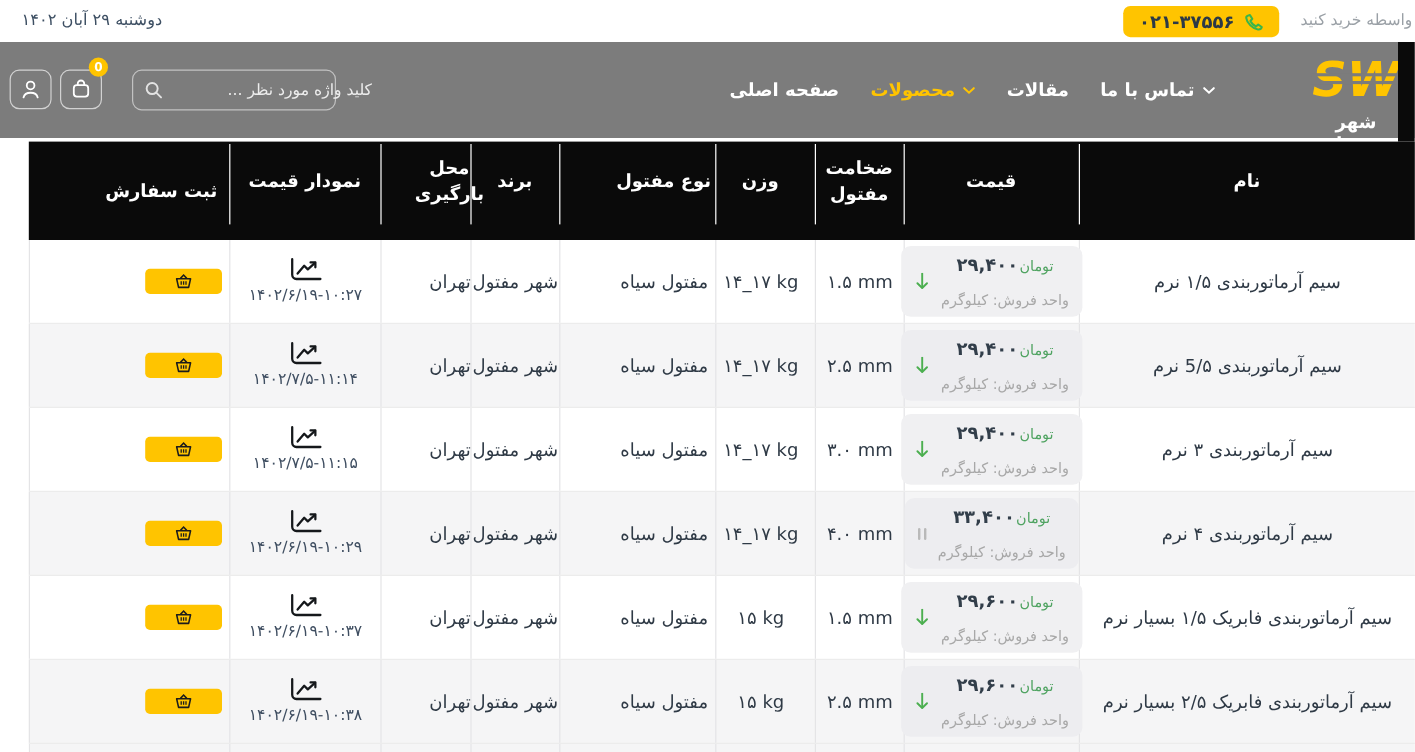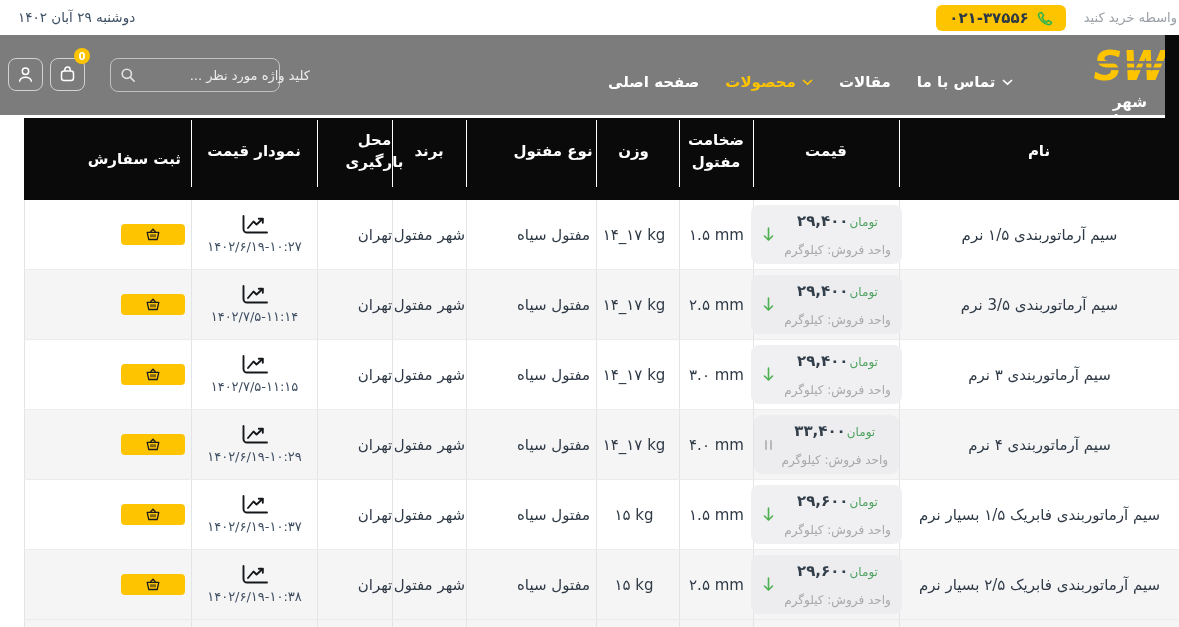--- a/index.html
+++ b/index.html
@@ -22,21 +22,21 @@
   .btn-account { left:8px; }
   .btn-cart { left:50px; }
   .cart-badge { position:absolute; left:74px; top:13px; width:16px; height:16px; border-radius:50%;
     background:var(--accent,#ffc400); color:#fff; font-size:10px; font-weight:bold;
     display:flex; align-items:center; justify-content:center; z-index:2; }
   .searchbox { position:absolute; left:110px; top:23px; width:170px; height:34px;
     border:1px solid #c2c2c2; border-radius:8px; display:flex; align-items:center; direction:ltr; padding-left:9px; }
   .searchbox input { flex:1; background:transparent; border:none; outline:none; direction:rtl;
     text-align:right; color:#fff; font-size:13px; padding:0 10px 0 4px; font-family:inherit; }
   .searchbox input::placeholder { color:#ededed; opacity:1; }
-  .menu { position:absolute; left:608px; top:7px; height:100%; display:flex; direction:ltr;
+  .menu { position:absolute; left:608px; top:0; height:100%; display:flex; direction:ltr;
     align-items:center; gap:26px; }
   .menu-item { display:flex; direction:ltr; align-items:center; gap:6px; color:#fff;
     font-size:15px; font-weight:bold; cursor:pointer; white-space:nowrap; }
   .menu-item.active { color:var(--accent,#ffc400); }
   .logo { position:absolute; right:12px; top:8px; width:74px; text-align:center; cursor:pointer; }
   .logo-text { display:block; color:#fff; font-size:15px; font-weight:bold; margin-top:2px; letter-spacing:1px; }
   .edge-strip { position:absolute; right:0; top:0; width:14px; height:83px; background:#0a0a0a; z-index:3; }
 
   
   .table { position:absolute; left:24px; right:0; top:118px; }
@@ -230,21 +230,21 @@
                 <path d="M1.2 4.3 h11.6 l-1.6 7.2 h-8.4 Z" fill="none" stroke="#1c1c1c" stroke-width="1.3" stroke-linejoin="round"></path>
                 <polyline points="4.4,4 7,1.2 9.6,4" fill="none" stroke="#1c1c1c" stroke-width="1.3"></polyline>
                 <path d="M5 6.3 v3 M7 6.3 v3 M9 6.3 v3" stroke="#1c1c1c" stroke-width="1.1"></path>
               </svg>
             </span>
           </button>
         </div>
       </div>
       <div class="row alt">
         <div class="cell c-name">
-          <span>سیم آرماتوربندی 3/۵ نرم</span>
+          <span>سیم آرماتوربندی 5/۵ نرم</span>
         </div>
         <div class="cell c-price">
           <div class="price-box">
             <span style="display: flex;">
               <svg width="13" height="15" viewBox="0 0 13 15">
                 <line x1="6.5" y1="1" x2="6.5" y2="12.5" stroke="#4caf50" stroke-width="1.6" stroke-linecap="round"></line>
                 <polyline points="2.5,9 6.5,13 10.5,9" fill="none" stroke="#4caf50" stroke-width="1.6" stroke-linecap="round" stroke-linejoin="round"></polyline>
               </svg>
             </span>
             <div class="price-lines">

